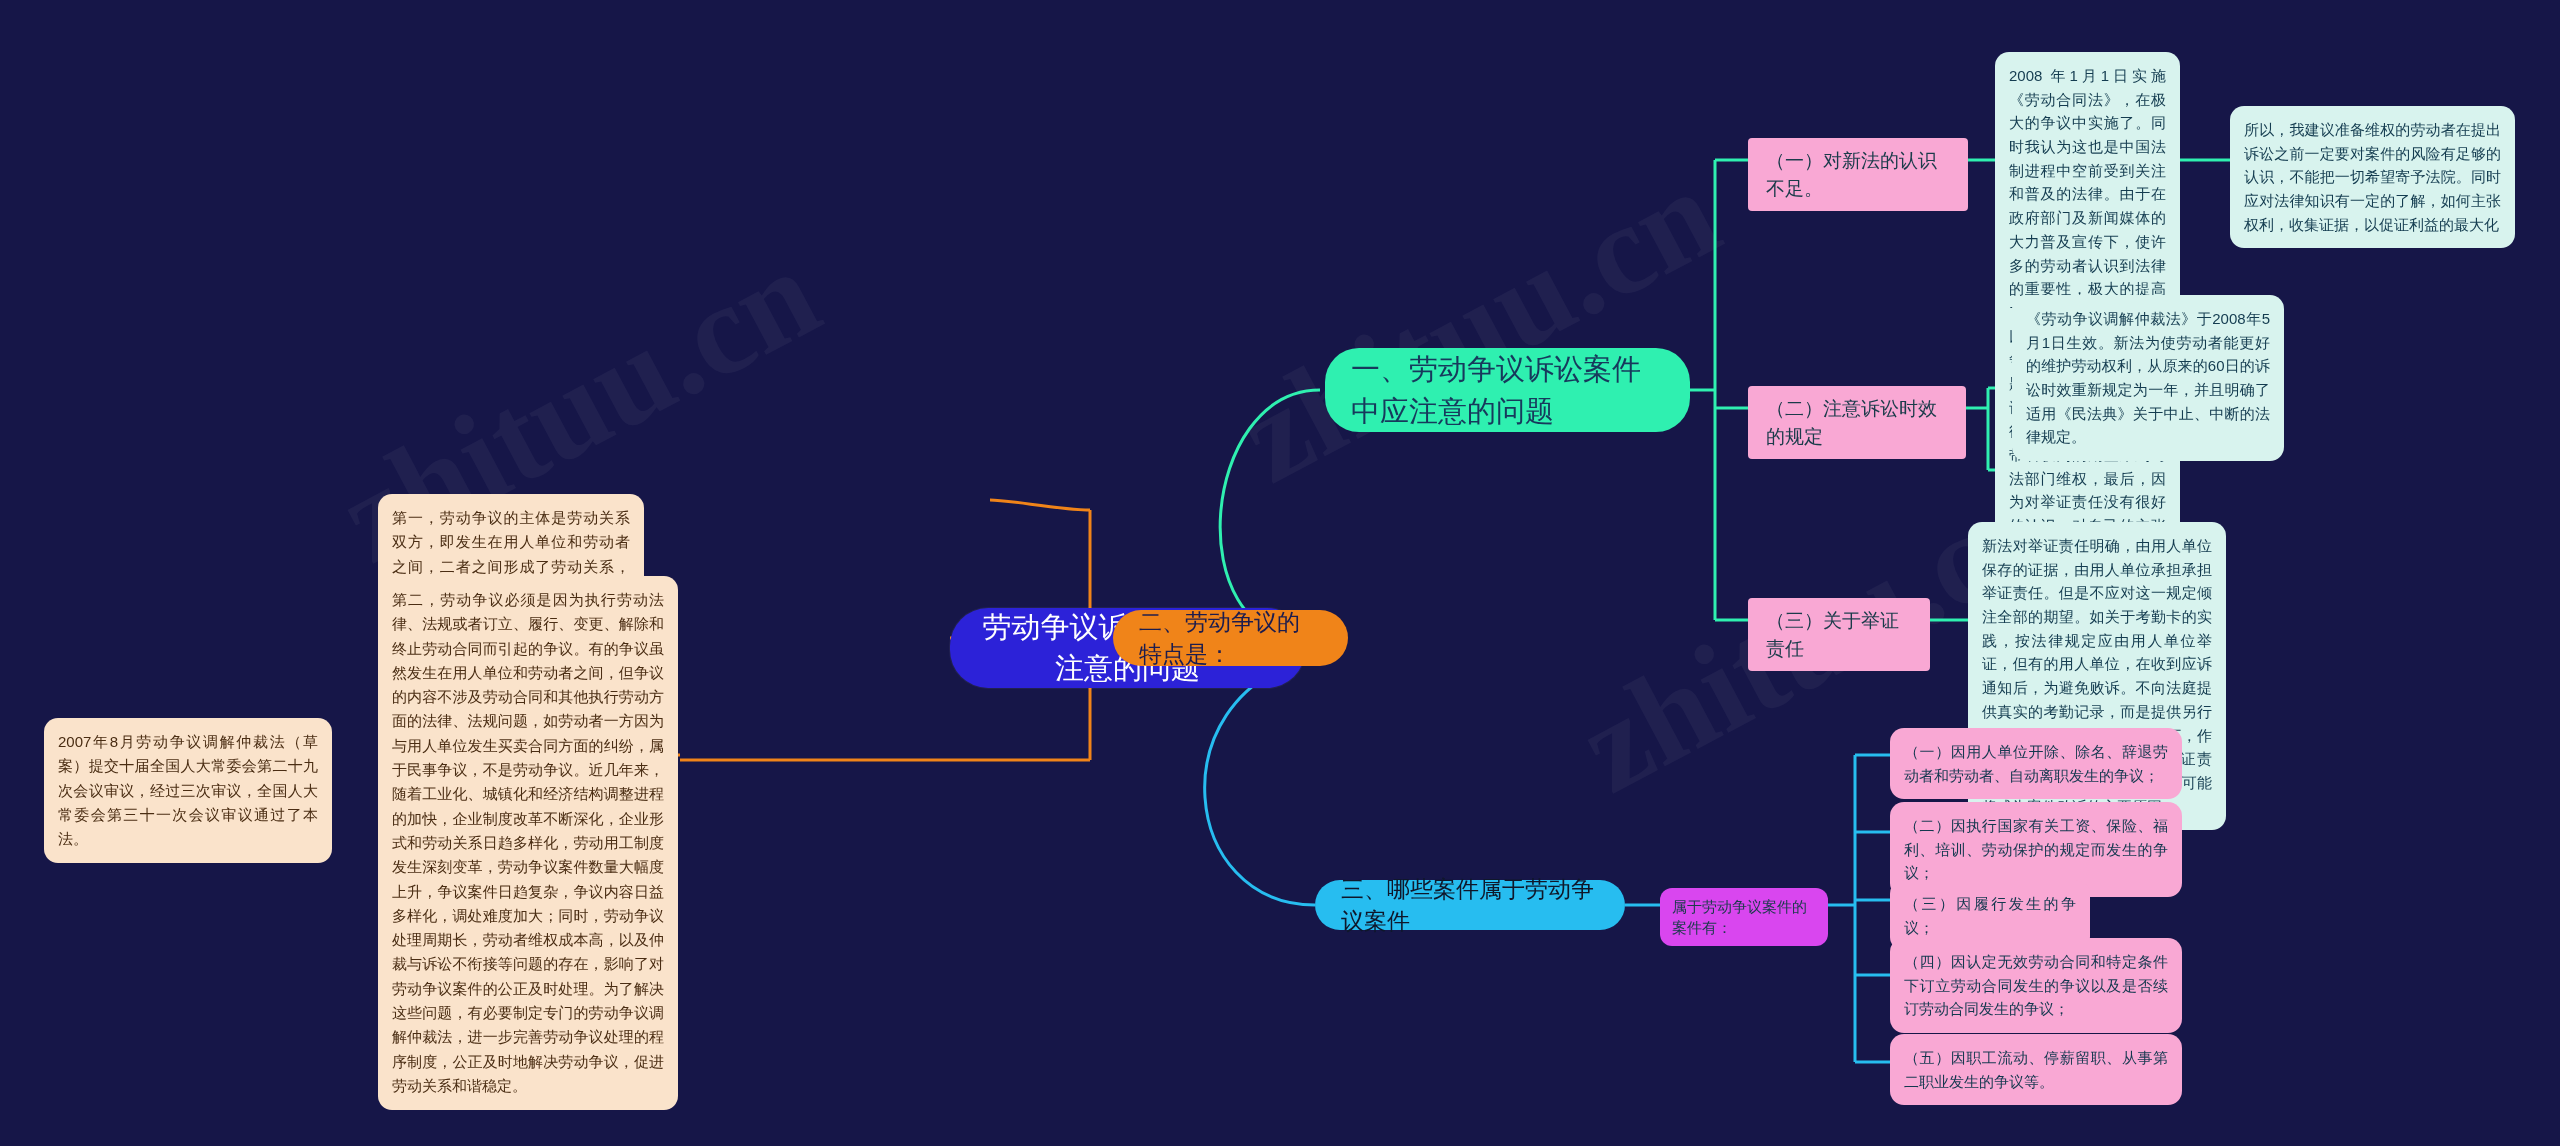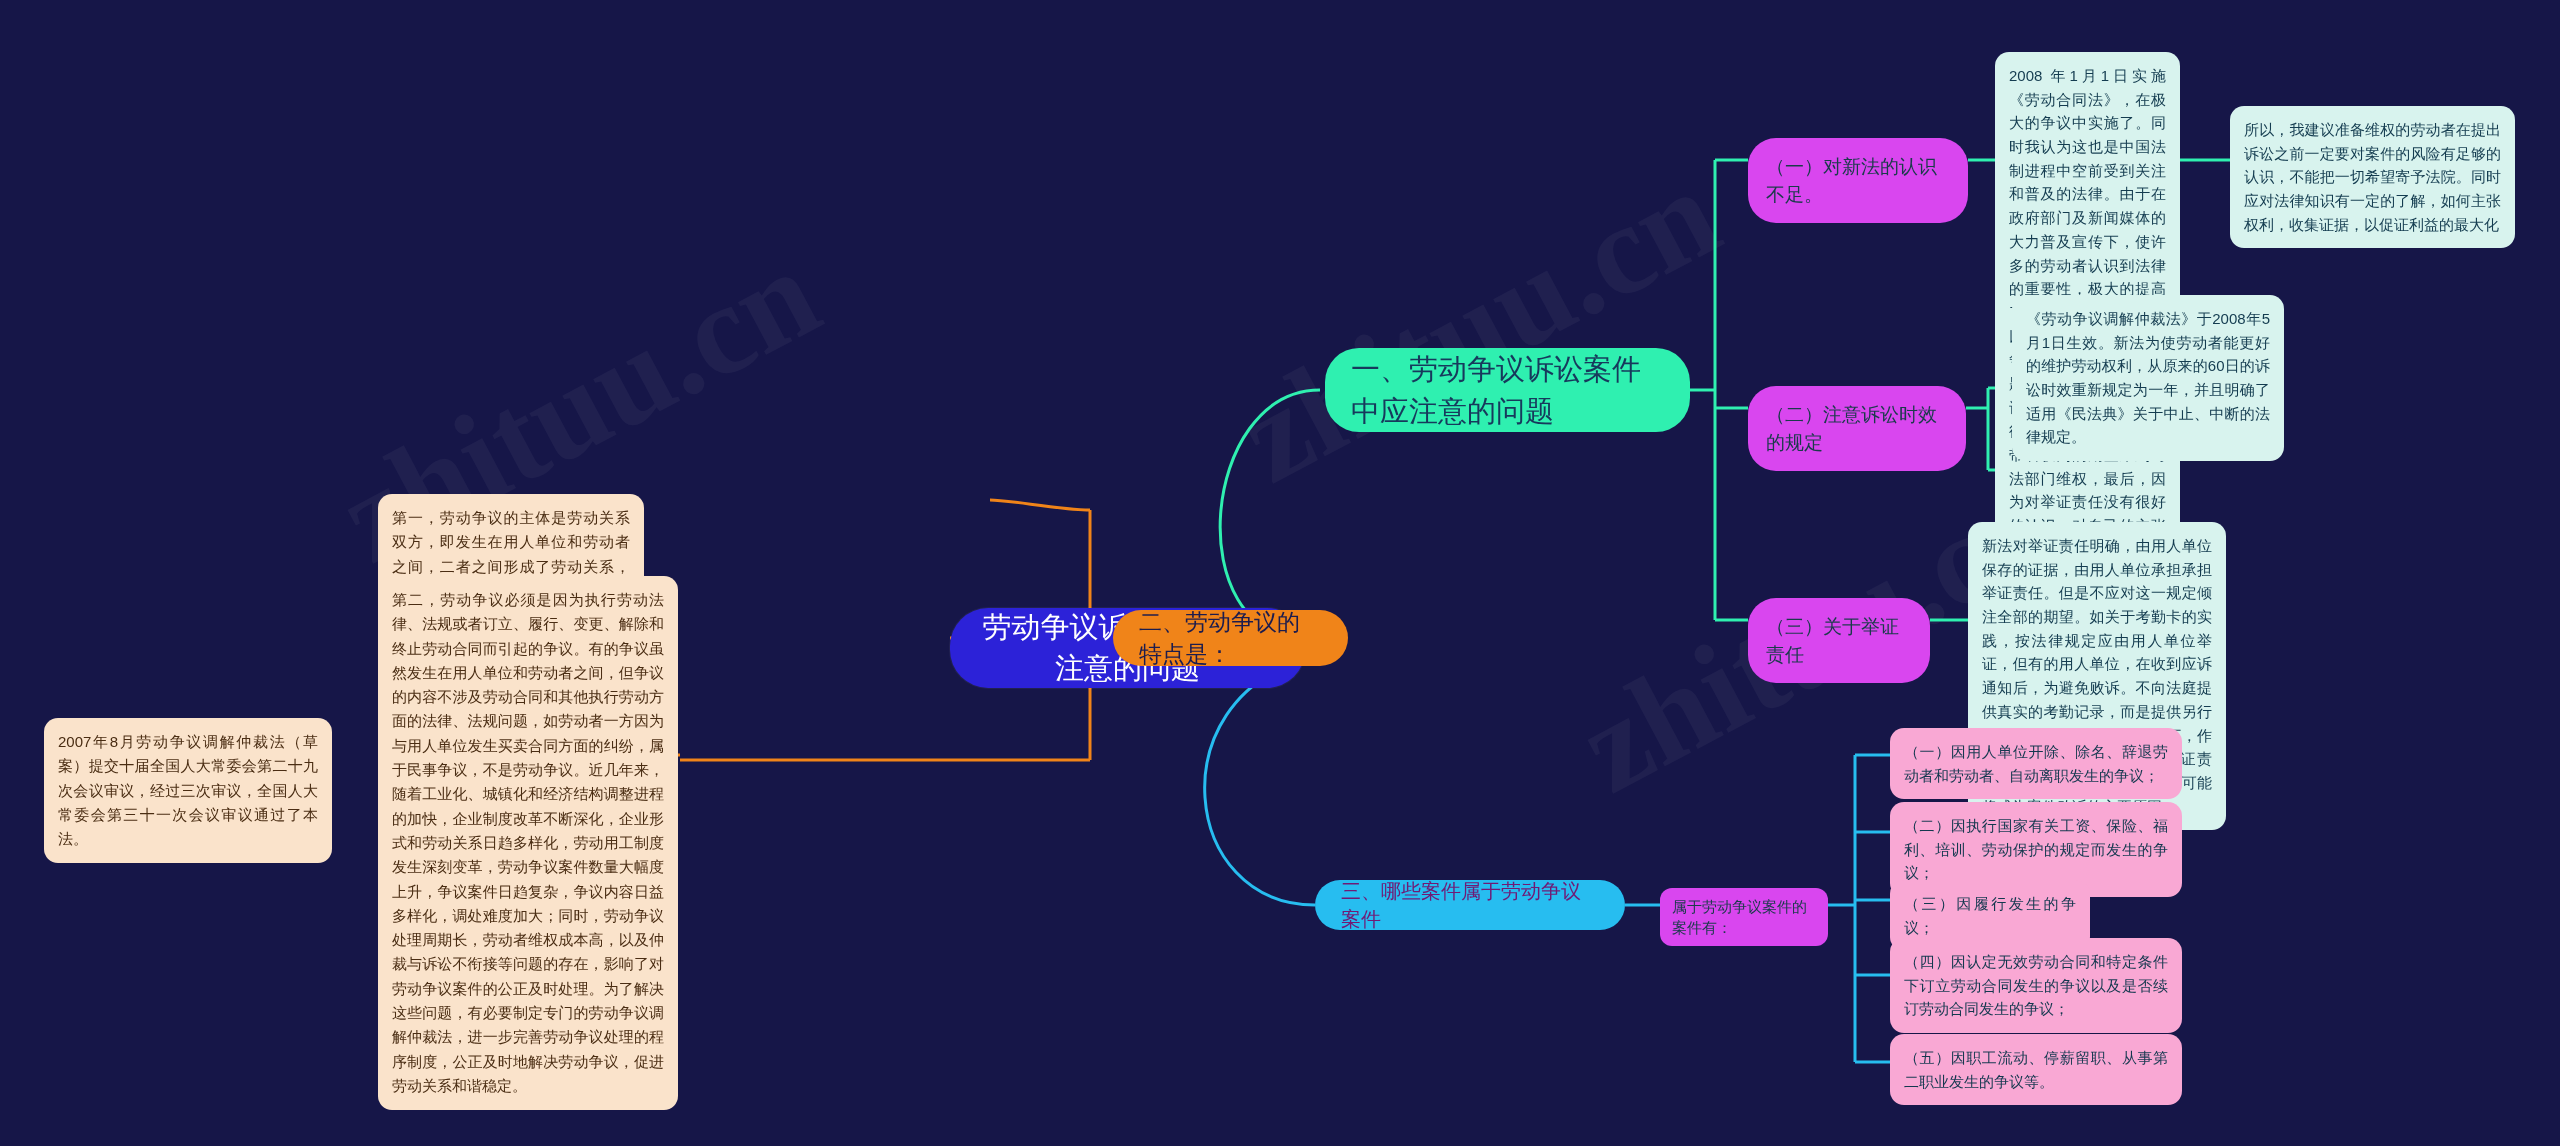--- a/index.html
+++ b/index.html
@@ -30,28 +30,28 @@
     background:#2ff0b0;color:#17395c;border-radius:34px;
     font-size:29px;line-height:1.45;padding:16px 26px;
     display:flex;align-items:center;
   }
   .b2{
     background:#f08419;color:#1c1c4e;border-radius:30px;
     font-size:23px;line-height:1.4;padding:14px 26px;
     display:flex;align-items:center;justify-content:flex-end;
   }
   .b3{
-    background:#27bdf0;color:#701a75;border-radius:30px;
-    font-size:20px;line-height:1.4;padding:14px 26px;
+    background:#27bdf0;color:#0f172a;border-radius:30px;
+    font-size:23px;line-height:1.4;padding:14px 26px;
     display:flex;align-items:center;justify-content:center;
   }
   
   .pill{
-    background:#d946ef;color:#1a3b4a;border-radius:28px;
-    font-size:19px;line-height:1.45;padding:15px 18px;
+    background:#f9a8d4;color:#1a3b4a;border-radius:4px;
+    font-size:19px;line-height:1.45;padding:9px 18px;
     display:flex;align-items:center;
   }
   .pill-sm{
     background:#d946ef;color:#1a3b4a;border-radius:12px;
     font-size:15px;line-height:1.4;padding:8px 12px;
     display:flex;align-items:center;
   }
   
   .leafT{
     background:#d8f3ee;color:#143c50;border-radius:14px;

